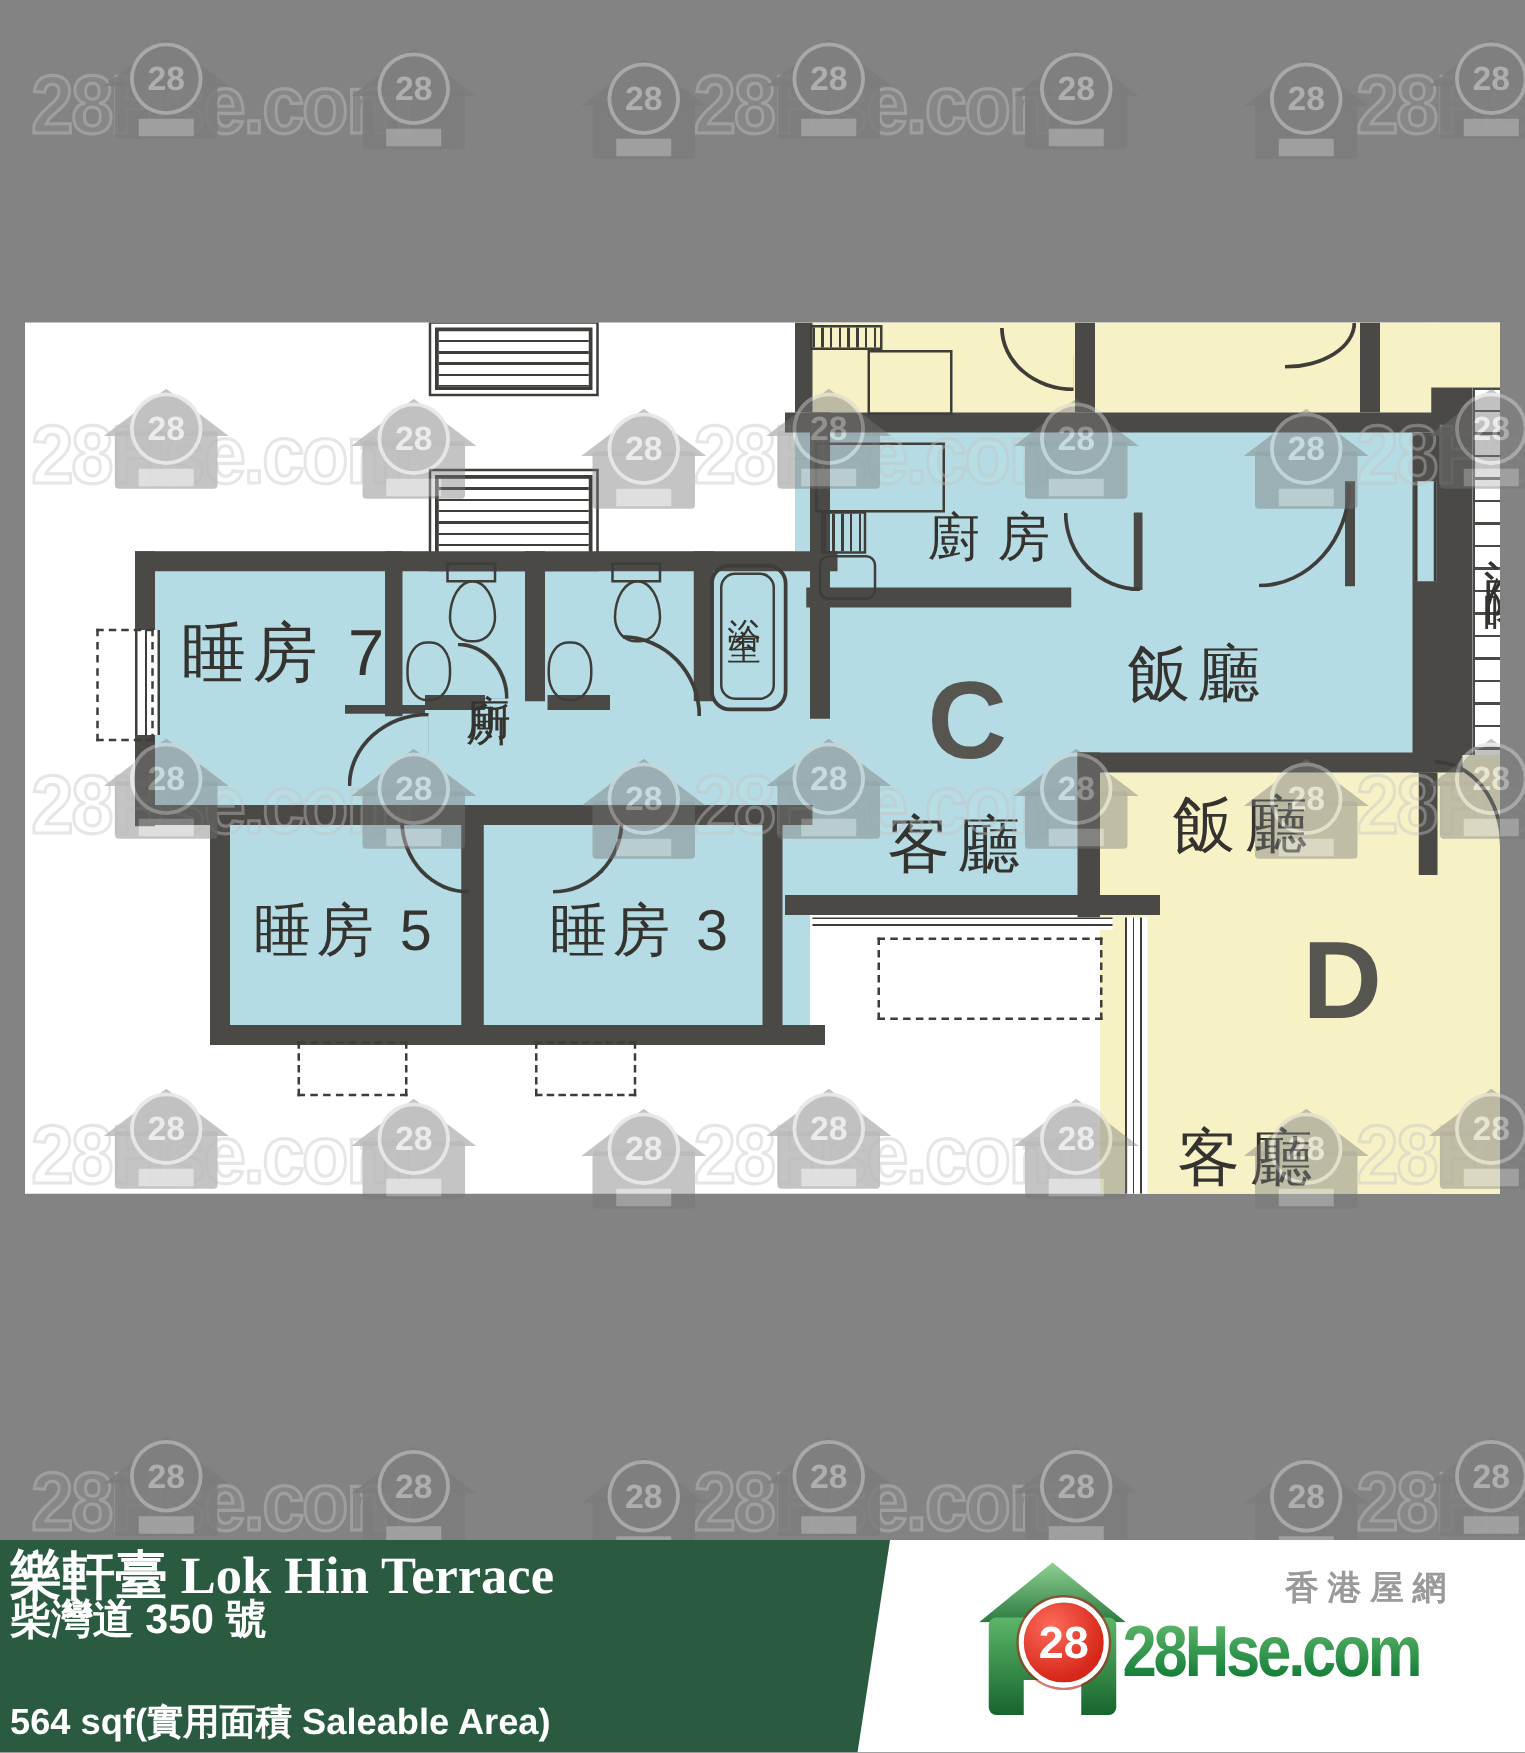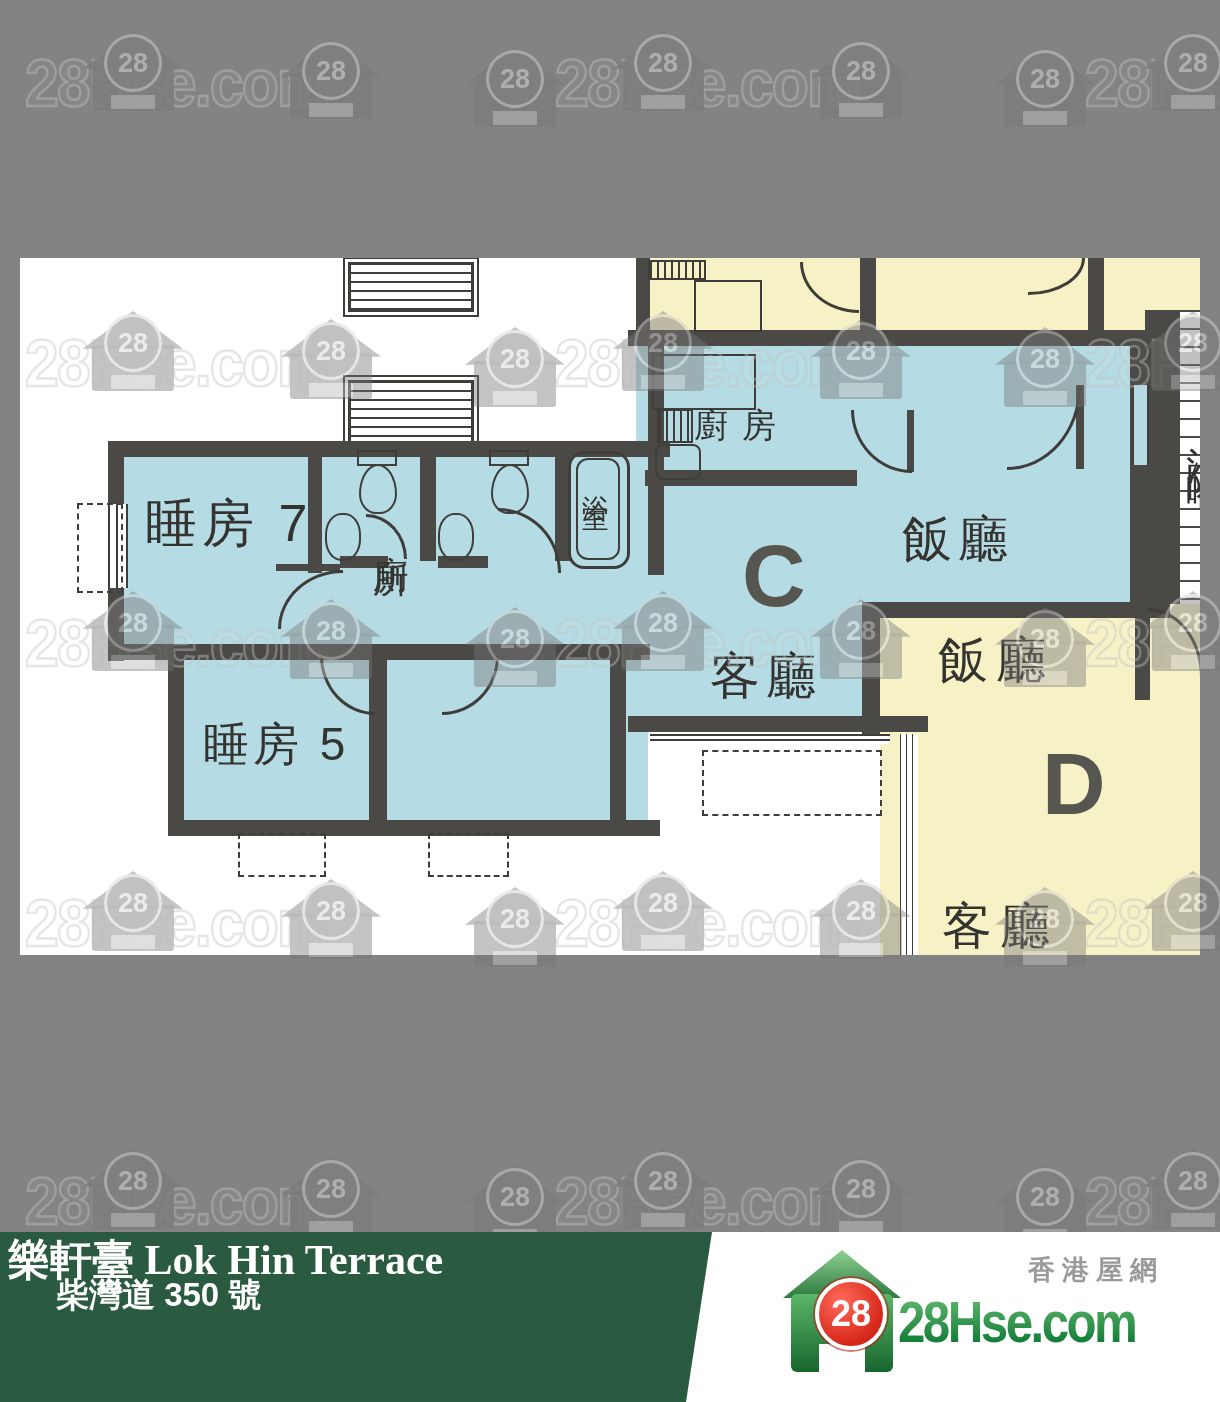--- a/index.html
+++ b/index.html
@@ -143,23 +143,24 @@
   <div class="ol" style="left:548px;top:193px;width:56px;height:112px;border-width:3px;border-radius:16px;"></div>
   <div class="ol" style="left:556px;top:200px;width:40px;height:98px;border-radius:12px;"></div>
   <div class="ol" style="left:632px;top:96px;width:100px;height:52px;"></div>
   <div class="stripe" style="left:637px;top:151px;width:32px;height:30px;"></div>
   <div class="ol" style="left:635px;top:186px;width:42px;height:32px;border-radius:8px;"></div>
   <div class="stripe" style="left:628px;top:2px;width:54px;height:16px;"></div>
   <div class="ol" style="left:674px;top:22px;width:64px;height:48px;"></div>
 
   <div class="rl" style="left:125px;top:238px;font-size:52px;letter-spacing:5px;">睡房 7</div>
   <div class="rl" style="left:183px;top:462px;font-size:46px;letter-spacing:4px;">睡房 5</div>
+  <div class="rl" style="left:420px;top:462px;font-size:46px;letter-spacing:4px;">睡房 3</div>
   <div class="rl vert" style="left:352px;top:268px;font-size:36px;letter-spacing:6px;">廁所</div>
   <div class="rl vert" style="left:561px;top:216px;font-size:27px;letter-spacing:8px;">浴室</div>
-  <div class="rl" style="left:674px;top:150px;font-size:34px;letter-spacing:14px;">廚房</div>
+  <div class="rl" style="left:722px;top:150px;font-size:42px;letter-spacing:14px;">廚房</div>
   <div class="rl" style="left:882px;top:255px;font-size:50px;letter-spacing:6px;">飯廳</div>
   <div class="rl" style="left:722px;top:272px;font-size:88px;font-weight:bold;color:#56554f;">C</div>
   <div class="rl" style="left:690px;top:392px;font-size:50px;letter-spacing:6px;">客廳</div>
 
   <div class="rl" style="left:918px;top:376px;font-size:50px;letter-spacing:8px;">飯廳</div>
   <div class="rl" style="left:1022px;top:480px;font-size:88px;font-weight:bold;color:#56554f;">D</div>
   <div class="rl" style="left:922px;top:642px;font-size:50px;letter-spacing:8px;">客廳</div>
 </div>
 
 <div id="wm">
@@ -386,21 +387,22 @@
       <div class="roof"></div>
       <div class="bod"></div>
       <div class="door"></div>
       <div class="c28">28</div>
     </div>
   </div>
 
 <div id="bar">
   <div class="green" style="background: rgb(42, 90, 64);">
     <div class="bl" style="top:0;font-size:42px;font-family:Liberation Serif, serif;">樂軒臺 Lok Hin Terrace</div>
-    <div class="bl" style="top:41px;font-size:33px;margin-left:48px;">柴灣道 350 號</div>
+    <div class="bl" style="top:41px;font-size:33px;">柴灣道 350 號</div>
+    <div class="bl" style="top:126px;font-size:29px;">564 sqf(實用面積 Saleable Area)</div>
   </div>
 
   <div id="logo-house">
     <div class="roof"></div>
     <div class="bod"></div>
     <div class="door"></div>
   </div>
   <div id="logo-badge">28</div>
   <div id="brand">28Hse.com</div>
   <div id="site-zh">香港屋網</div>

